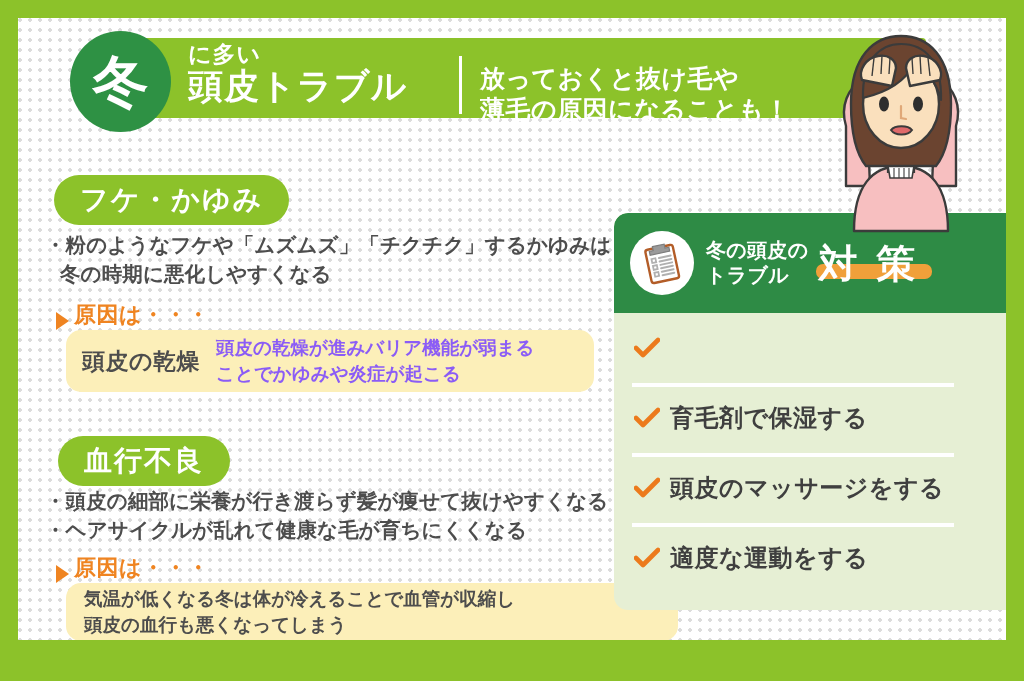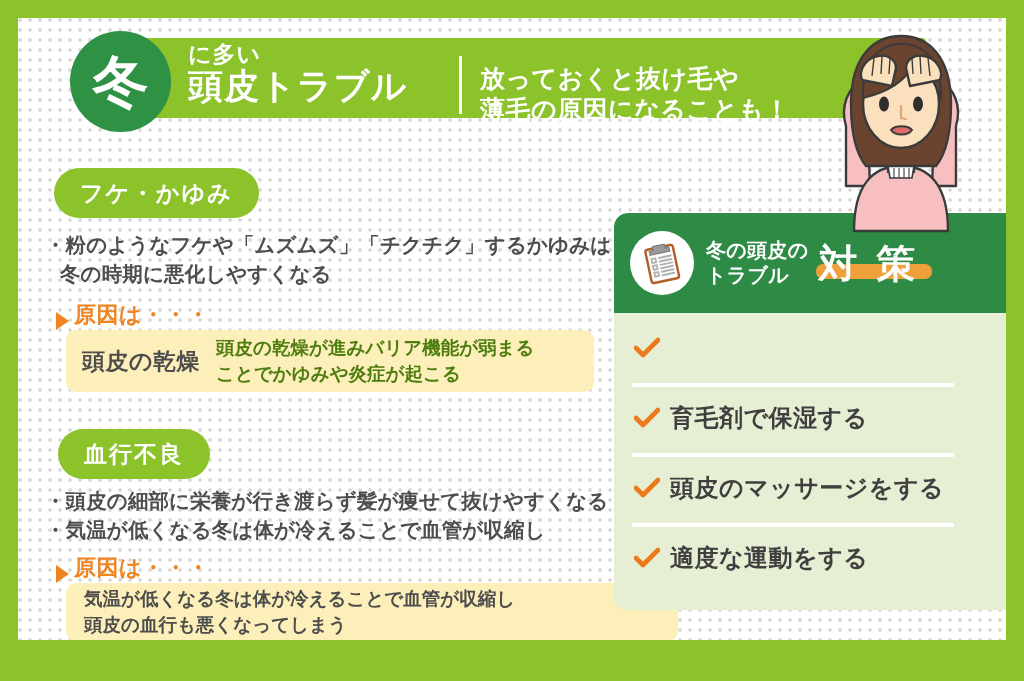--- a/index.html
+++ b/index.html
@@ -110,27 +110,28 @@
     height: 215px;
     z-index: 5;
   }
 
   
   .pill {
     position: absolute;
     background: #8cc22a;
     border-radius: 26px;
     color: #ffffff;
-    font-size: 23px;
+    font-size: 28px;
     font-weight: bold;
     display: flex;
     align-items: center;
     justify-content: center;
     letter-spacing: 2px;
     padding: 0 26px;
+    margin-top: 7px;
   }
   #pill-1 { left: 36px; top: 150px; height: 50px; }
   #pill-2 { left: 40px; top: 411px; height: 50px; }
 
   
   .bullets {
     position: absolute;
     color: #4d4d4d;
     font-size: 20.5px;
     font-weight: bold;
@@ -159,36 +160,36 @@
     border-bottom: 9px solid transparent;
     margin-right: 5px;
   }
   #cause-1 { left: 38px; top: 282px; }
   #cause-2 { left: 38px; top: 535px; }
 
   
   .ybox {
     position: absolute;
     background: #fcefb9;
-    border-radius: 10px;
+    border-radius: 15px;
   }
   #ybox-1 {
     left: 48px; top: 312px; width: 528px; height: 62px;
     display: flex; align-items: center;
   }
   #ybox-1 .title {
     color: #4d4d4d;
     font-size: 23px;
     font-weight: bold;
     padding-left: 16px;
     white-space: nowrap;
     letter-spacing: 0.5px;
   }
   #ybox-1 .body {
-    color: #4d7c0f;
+    color: #8b5cf6;
     font-size: 18.5px;
     font-weight: bold;
     line-height: 1.4;
     padding-left: 16px;
   }
   #ybox-2 {
     left: 48px; top: 565px; width: 612px; height: 58px;
     display: flex; align-items: center;
   }
   #ybox-2 .body {
@@ -374,21 +375,21 @@
         <div>ことでかゆみや炎症が起こる</div>
       </div>
     </div>
 
     <div class="pill" id="pill-2">
       <span>血行不良</span>
     </div>
 
     <div class="bullets" id="bullets-2">
       <div class="ln">・頭皮の細部に栄養が行き渡らず髪が痩せて抜けやすくなる</div>
-      <div class="ln">・気温が低くなる冬は体が冷えることで血管が収縮し</div>
+      <div class="ln">・ヘアサイクルが乱れて健康な毛が育ちにくくなる</div>
     </div>
 
     <div class="cause-label" id="cause-2">
       <span class="tri"></span>
       <span>原因は・・・</span>
     </div>
 
     <div class="ybox" id="ybox-2">
       <div class="body">
         <div>気温が低くなる冬は体が冷えることで血管が収縮し</div>

